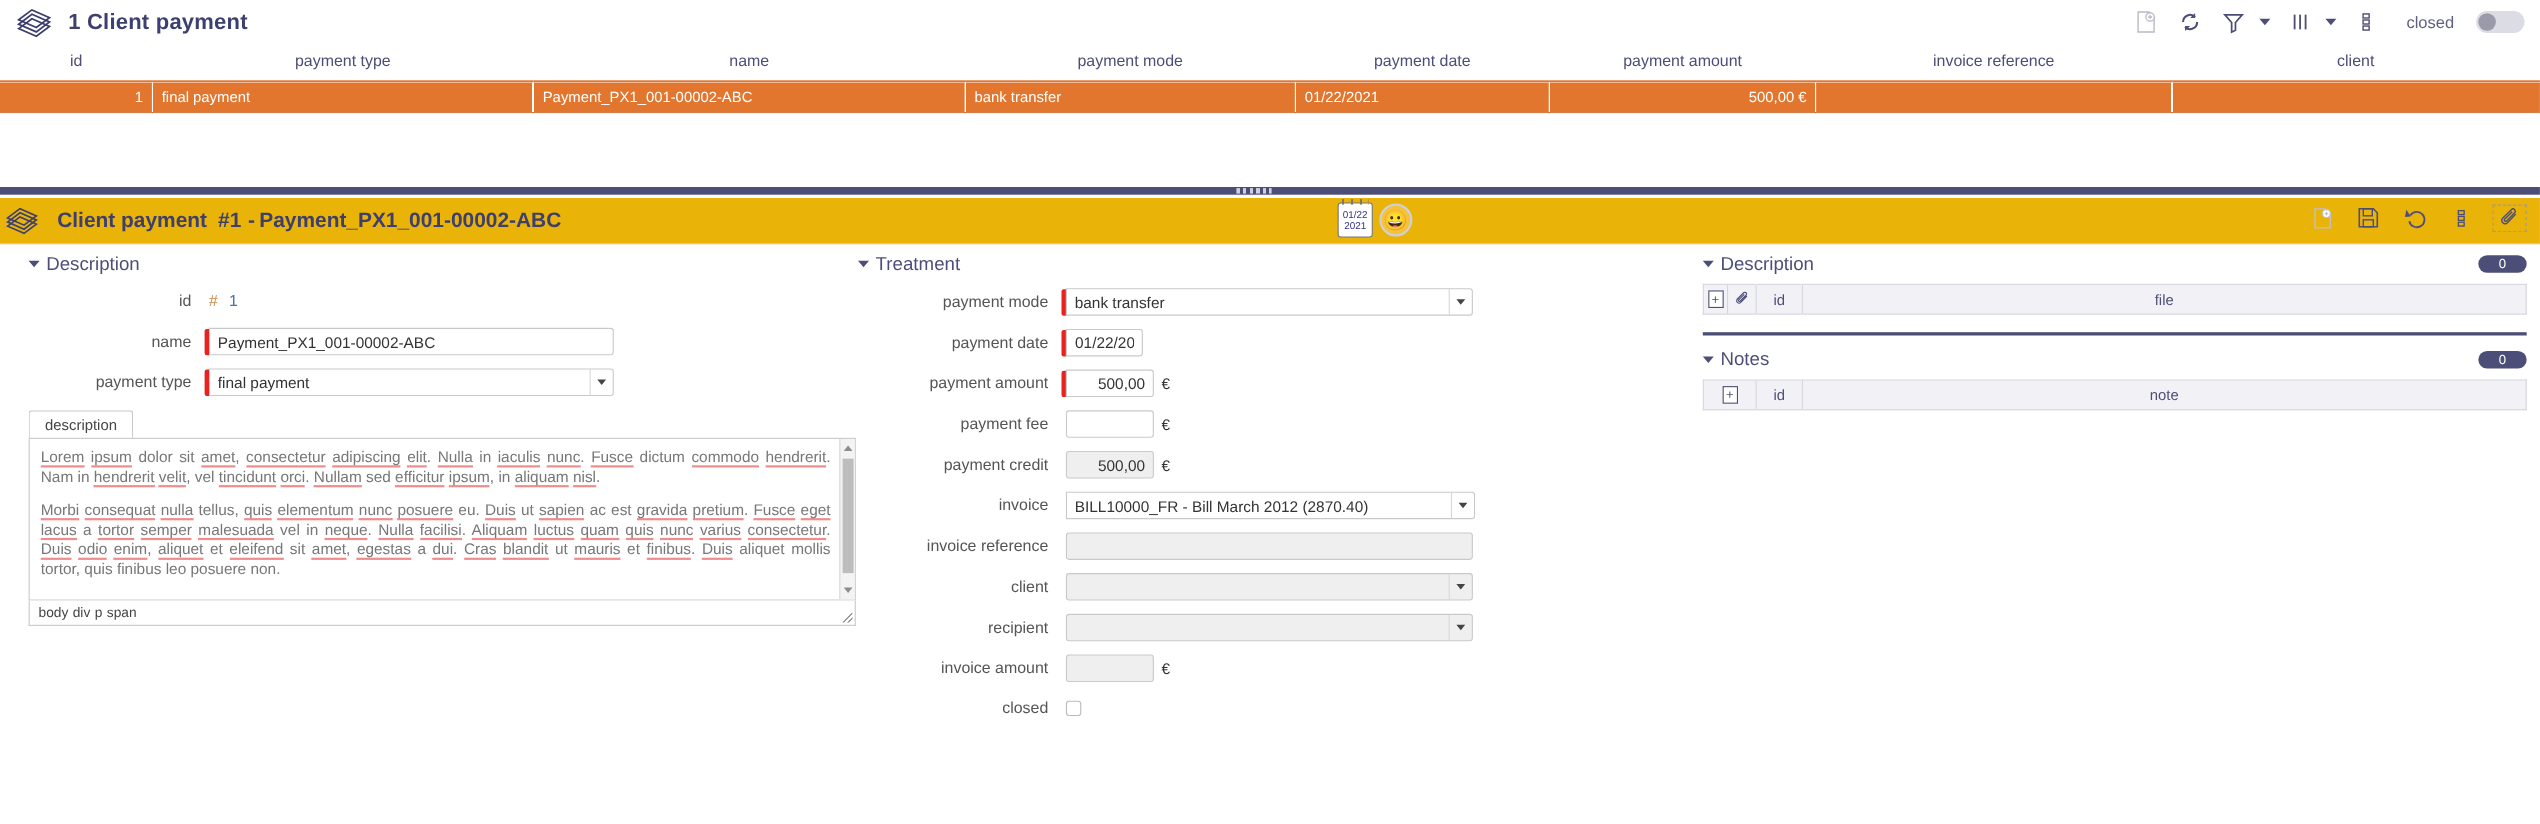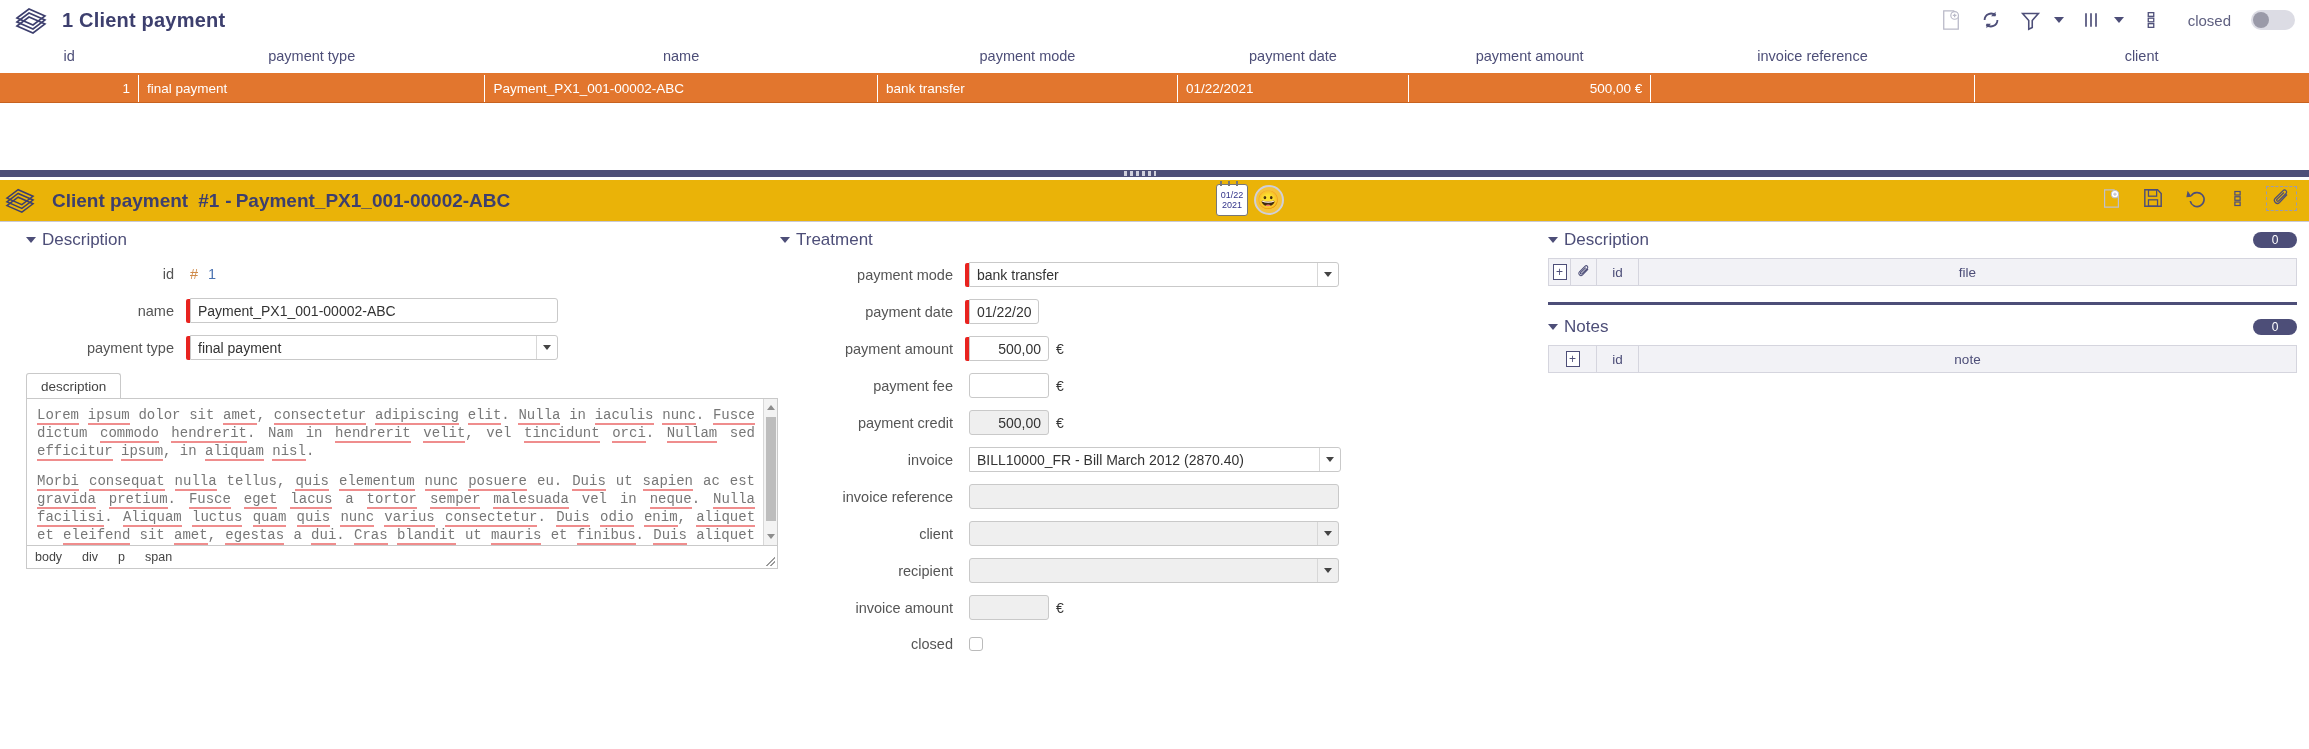--- a/index.html
+++ b/index.html
@@ -161,35 +161,34 @@
     padding:5px 14px 5px 14px; border-radius:3px 3px 0 0; position:relative; top:1px;
     cursor:pointer;
   }
   .editor{
     border:1px solid #c9c9c9; background:#fff; height:148px; overflow:hidden;
     position:relative; padding:7px 22px 0 10px;
   }
   .editor p{
     margin:0 0 12px 0; font-size:14px; color:#777; line-height:18px;
     text-align:justify;
-    font-family:Liberation Mono, monospace;
   }
   .sp{ border-bottom:2px solid #ef8d8d; }
   .ed-scroll{
     position:absolute; right:0; top:0; width:14px; height:100%;
     background:#f3f3f3; border-left:1px solid #d8d8d8;
   }
   .ed-thumb{ position:absolute; left:2px; top:18px; width:10px; height:104px; background:#bdbdbd;}
   .ed-ar-up,.ed-ar-dn{ position:absolute; left:3px; width:0;height:0;
     border-left:4px solid transparent;border-right:4px solid transparent;}
   .ed-ar-up{ top:6px; border-bottom:5px solid #8d8d8d;}
   .ed-ar-dn{ bottom:6px; border-top:5px solid #8d8d8d;}
   .pathbar{
     border:1px solid #c9c9c9; border-top:none; background:#fff;
-    font-size:12.5px; color:#444; padding:4px 8px; display:flex; gap:20px; position:relative;
+    font-size:12.5px; color:#444; padding:4px 8px; display:flex; gap:4px; position:relative;
   }
   .resizer{
     position:absolute; right:2px; bottom:2px; width:9px;height:9px;
     background:linear-gradient(135deg,transparent 45%,#9a9a9a 45%,#9a9a9a 58%,transparent 58%,transparent 70%,#9a9a9a 70%,#9a9a9a 82%,transparent 82%);
     cursor:nwse-resize;
   }
 
   
   .panel-head{
     display:flex; align-items:center; justify-content:space-between; margin-bottom:8px;

